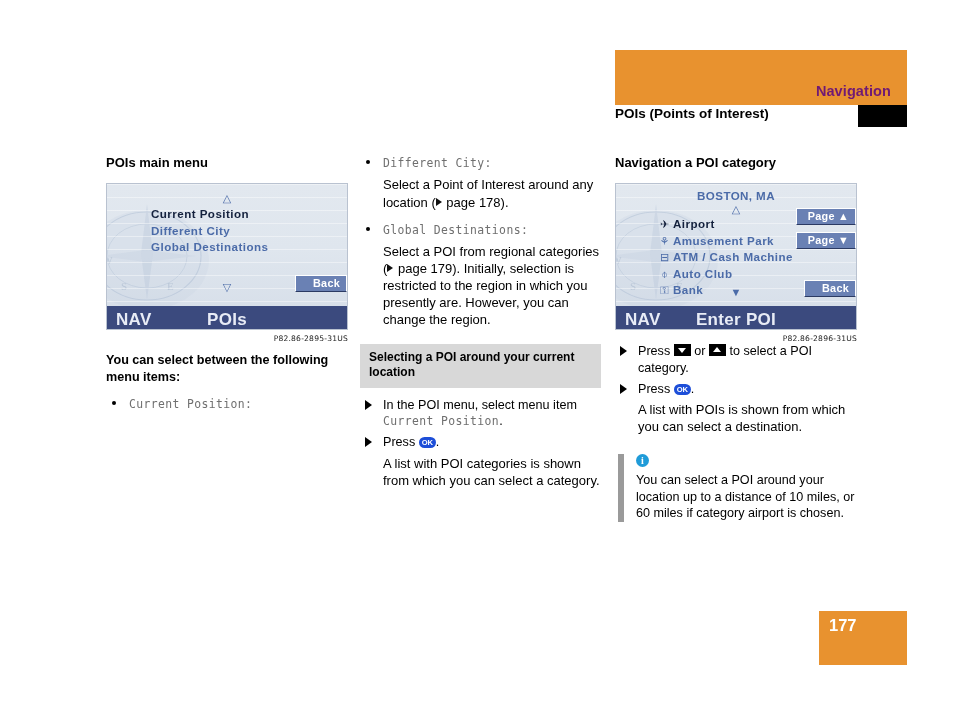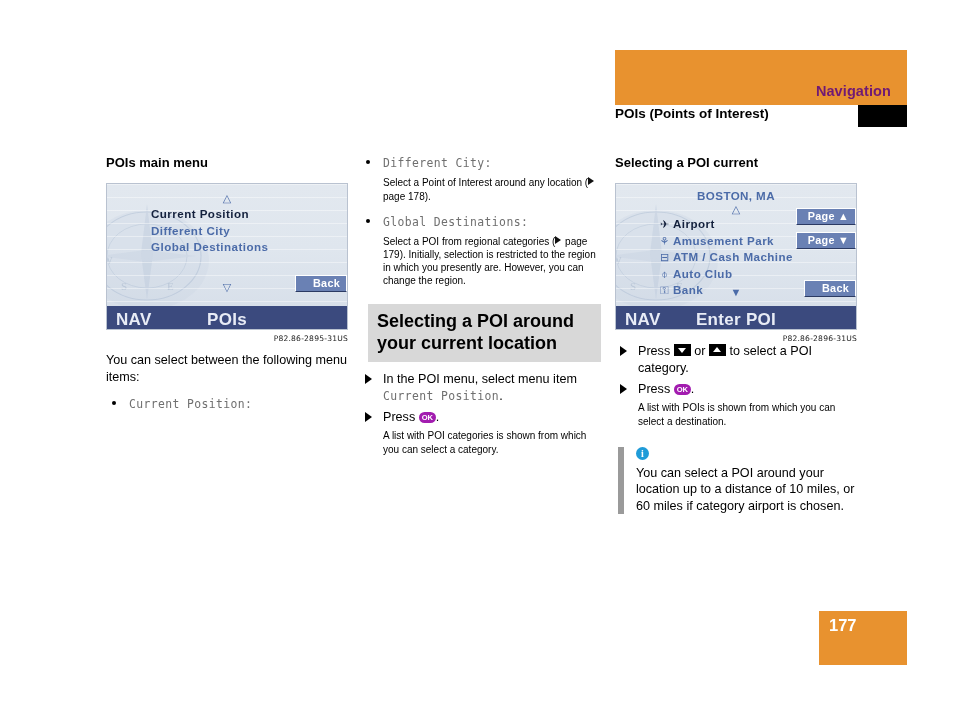--- a/index.html
+++ b/index.html
@@ -68,20 +68,21 @@
     margin: 0 0 12px 0;
     font-size: 13px;
     font-weight: bold;
     line-height: 1.25;
   }
 
   p.body {
     margin: 12px 0 11px 0;
     font-size: 12.6px;
     line-height: 1.31;
+    font-weight: bold;
   }
 
   .mono {
     font-family: "DejaVu Sans Mono", "Liberation Mono", monospace;
     font-size: 11.4px;
     color: #6f6f6f;
     letter-spacing: .4px;
   }
 
   
@@ -97,21 +98,21 @@
     left: 6px;
     top: 5px;
     width: 4px;
     height: 4px;
     background: #000;
     border-radius: 50%;
   }
   .sub {
     margin: 0 0 11px 0;
     padding-left: 23px;
-    font-size: 10px;
+    font-size: 13px;
     line-height: 1.31;
   }
 
   
   .step {
     position: relative;
     margin: 0 0 4px 0;
     padding-left: 23px;
     font-size: 12.6px;
     line-height: 1.33;
@@ -133,21 +134,21 @@
     border-left: 6px solid #111;
     border-top: 4px solid transparent;
     border-bottom: 4px solid transparent;
     vertical-align: 1px;
     margin-right: 1px;
   }
 
   
   .okbtn {
     display: inline-block;
-    background: #a21caf;
+    background: #1d4ed8;
     color: #fff;
     font-size: 7.6px;
     font-weight: bold;
     border-radius: 7px;
     padding: 1px 3px 1px 3px;
     letter-spacing: -.2px;
     vertical-align: 1px;
     line-height: 9px;
   }
   
@@ -167,22 +168,22 @@
     border-left: 4px solid transparent;
     border-right: 4px solid transparent;
   }
   .keysq.down::after { top: 4px; border-top: 5px solid #fff; }
   .keysq.up::after   { top: 3px; border-bottom: 5px solid #fff; }
 
   
   .hlbox {
     background: #d8d8d8;
     padding: 6px 8px 7px 9px;
-    margin: 16px 0 9px 8px;
-    font-size: 18px;
+    margin: 16px 0 9px 0;
+    font-size: 12px;
     font-weight: bold;
     line-height: 1.27;
   }
 
   
   .navshot {
     position: relative;
     width: 240px;
     height: 145px;
     border: 1px solid #b9c2d0;
@@ -408,21 +409,21 @@
   </div>
 
   <div class="step">
     <span class="tri"></span><span>Press </span><span class="okbtn">OK</span><span>.</span>
   </div>
 
   <div class="sub" style="margin-top:4px">A list with POI categories is shown from which you can select a category.</div>
 </div>
 
 <div class="col col-3">
-  <h2 class="sec">Selecting a POI current</h2>
+  <h2 class="sec">Navigation a POI category</h2>
 
   <div class="navshot">
     <div class="screen">
       <svg class="compass" viewBox="0 0 148 128">
         <ellipse cx="66" cy="70" rx="62" ry="50" fill="#c4d0e0" opacity=".55"></ellipse>
         <ellipse cx="66" cy="66" rx="54" ry="44" fill="none" stroke="#9fb2cb" stroke-width="1.2"></ellipse>
         <ellipse cx="66" cy="66" rx="40" ry="32" fill="none" stroke="#9fb2cb" stroke-width=".8"></ellipse>
         <path d="M66 14 L72 64 L66 110 L60 64 Z" fill="#aebdd3" opacity=".85"></path>
         <path d="M18 66 L64 60 L116 66 L64 72 Z" fill="#b8c6da" opacity=".7"></path>
         <text x="40" y="100" font-size="11" fill="#8fa3bd" font-family="serif">S</text>

